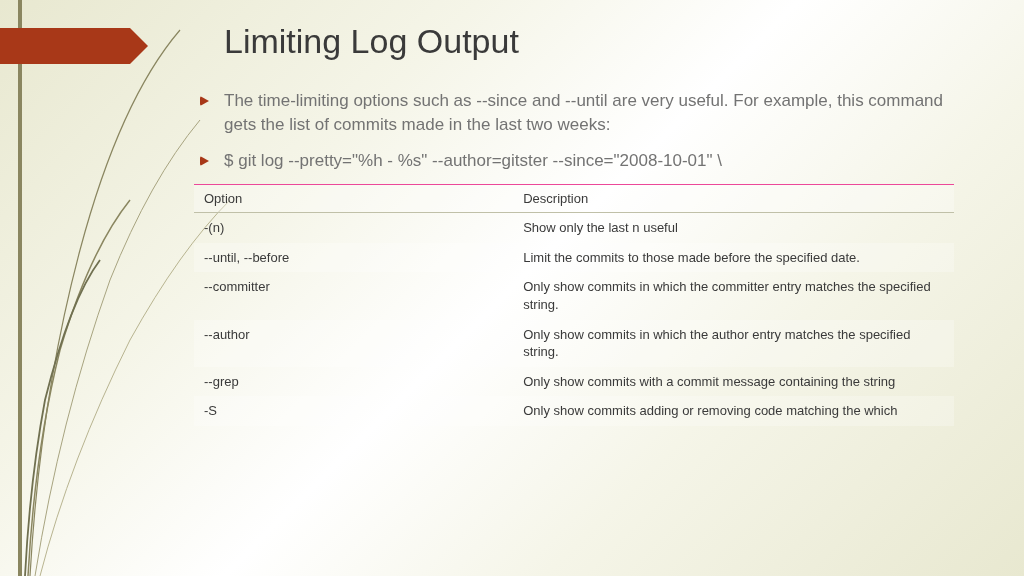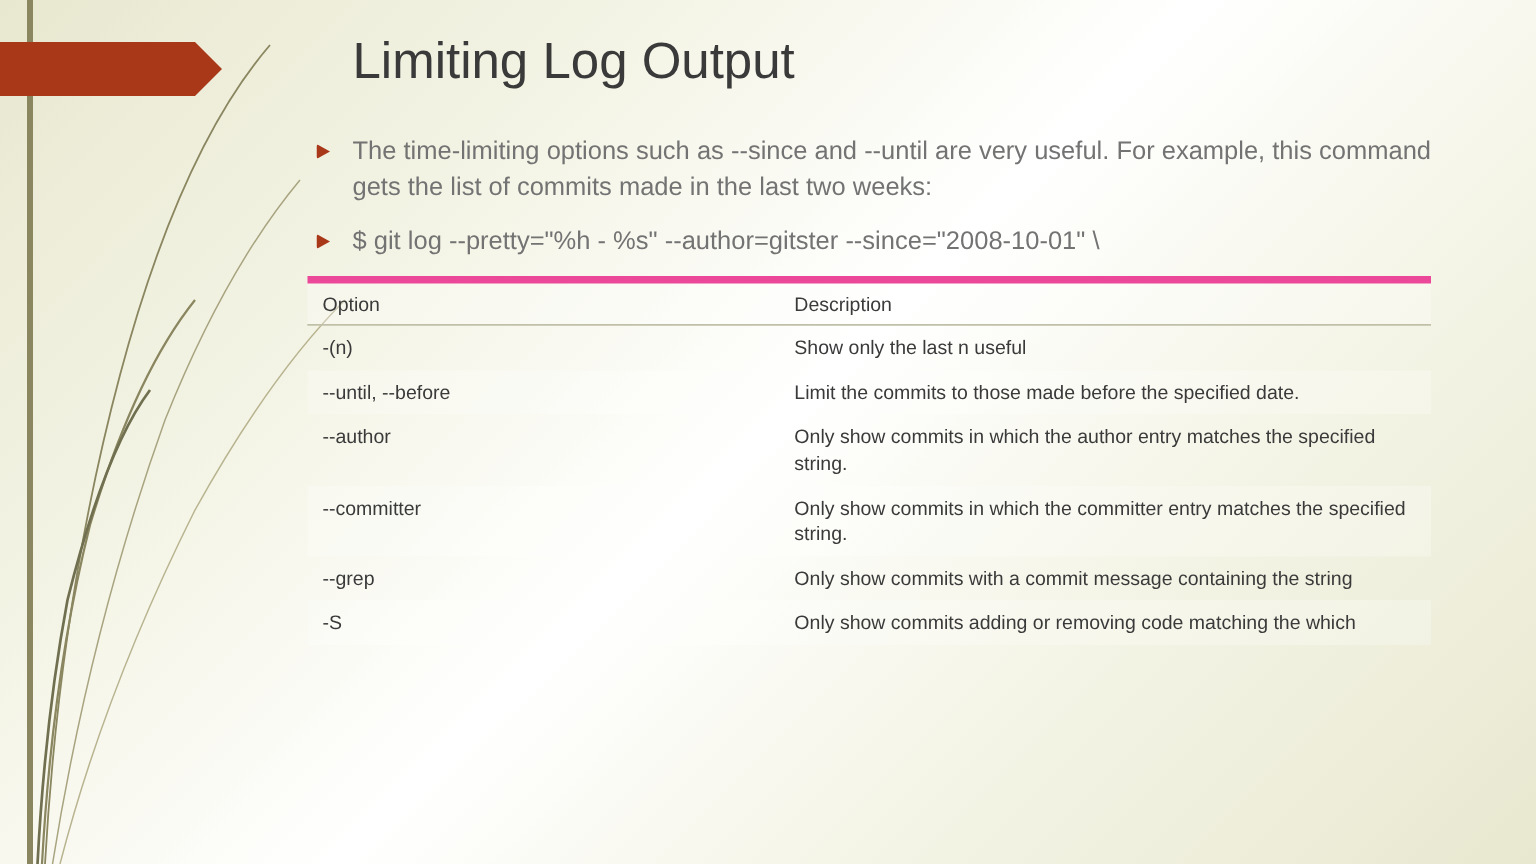--- a/index.html
+++ b/index.html
@@ -39,21 +39,21 @@
     .grass-curves {
       position: absolute;
       left: 0;
       bottom: 0;
       width: 280px;
       height: 576px;
       pointer-events: none;
     }
     .content {
       position: absolute;
-      left: 235px;
+      left: 224px;
       top: 22px;
       right: 70px;
     }
     .title {
       font-size: 34px;
       font-weight: 300;
       color: #3a3a3a;
       margin-bottom: 28px;
     }
     .bullets {
@@ -89,21 +89,21 @@
     table {
       width: 100%;
       border-collapse: collapse;
       font-size: 13px;
       color: #3a3a3a;
     }
     table th {
       text-align: left;
       font-weight: 400;
       padding: 6px 10px;
-      border-top: 5px solid #ec4899;
+      border-top: 1px solid #ec4899;
       border-bottom: 1px solid #c0c0a8;
       background: rgba(255,255,255,0.3);
     }
     table td {
       padding: 6px 10px;
       vertical-align: top;
       line-height: 1.35;
     }
     table tr:nth-child(even) td {
       background: rgba(255,255,255,0.25);
@@ -143,26 +143,26 @@
       <tbody>
         <tr>
             <td>-(n)</td>
             <td>Show only the last n useful</td>
           </tr>
         <tr>
             <td>--until, --before</td>
             <td>Limit the commits to those made before the specified date.</td>
           </tr>
         <tr>
+            <td>--committer</td>
+            <td>Only show commits in which the committer entry matches the specified string.</td>
+          </tr>
+        <tr>
             <td>--author</td>
             <td>Only show commits in which the author entry matches the specified string.</td>
-          </tr>
-        <tr>
-            <td>--committer</td>
-            <td>Only show commits in which the committer entry matches the specified string.</td>
           </tr>
         <tr>
             <td>--grep</td>
             <td>Only show commits with a commit message containing the string</td>
           </tr>
         <tr>
             <td>-S</td>
             <td>Only show commits adding or removing code matching the which</td>
           </tr>
       </tbody>

